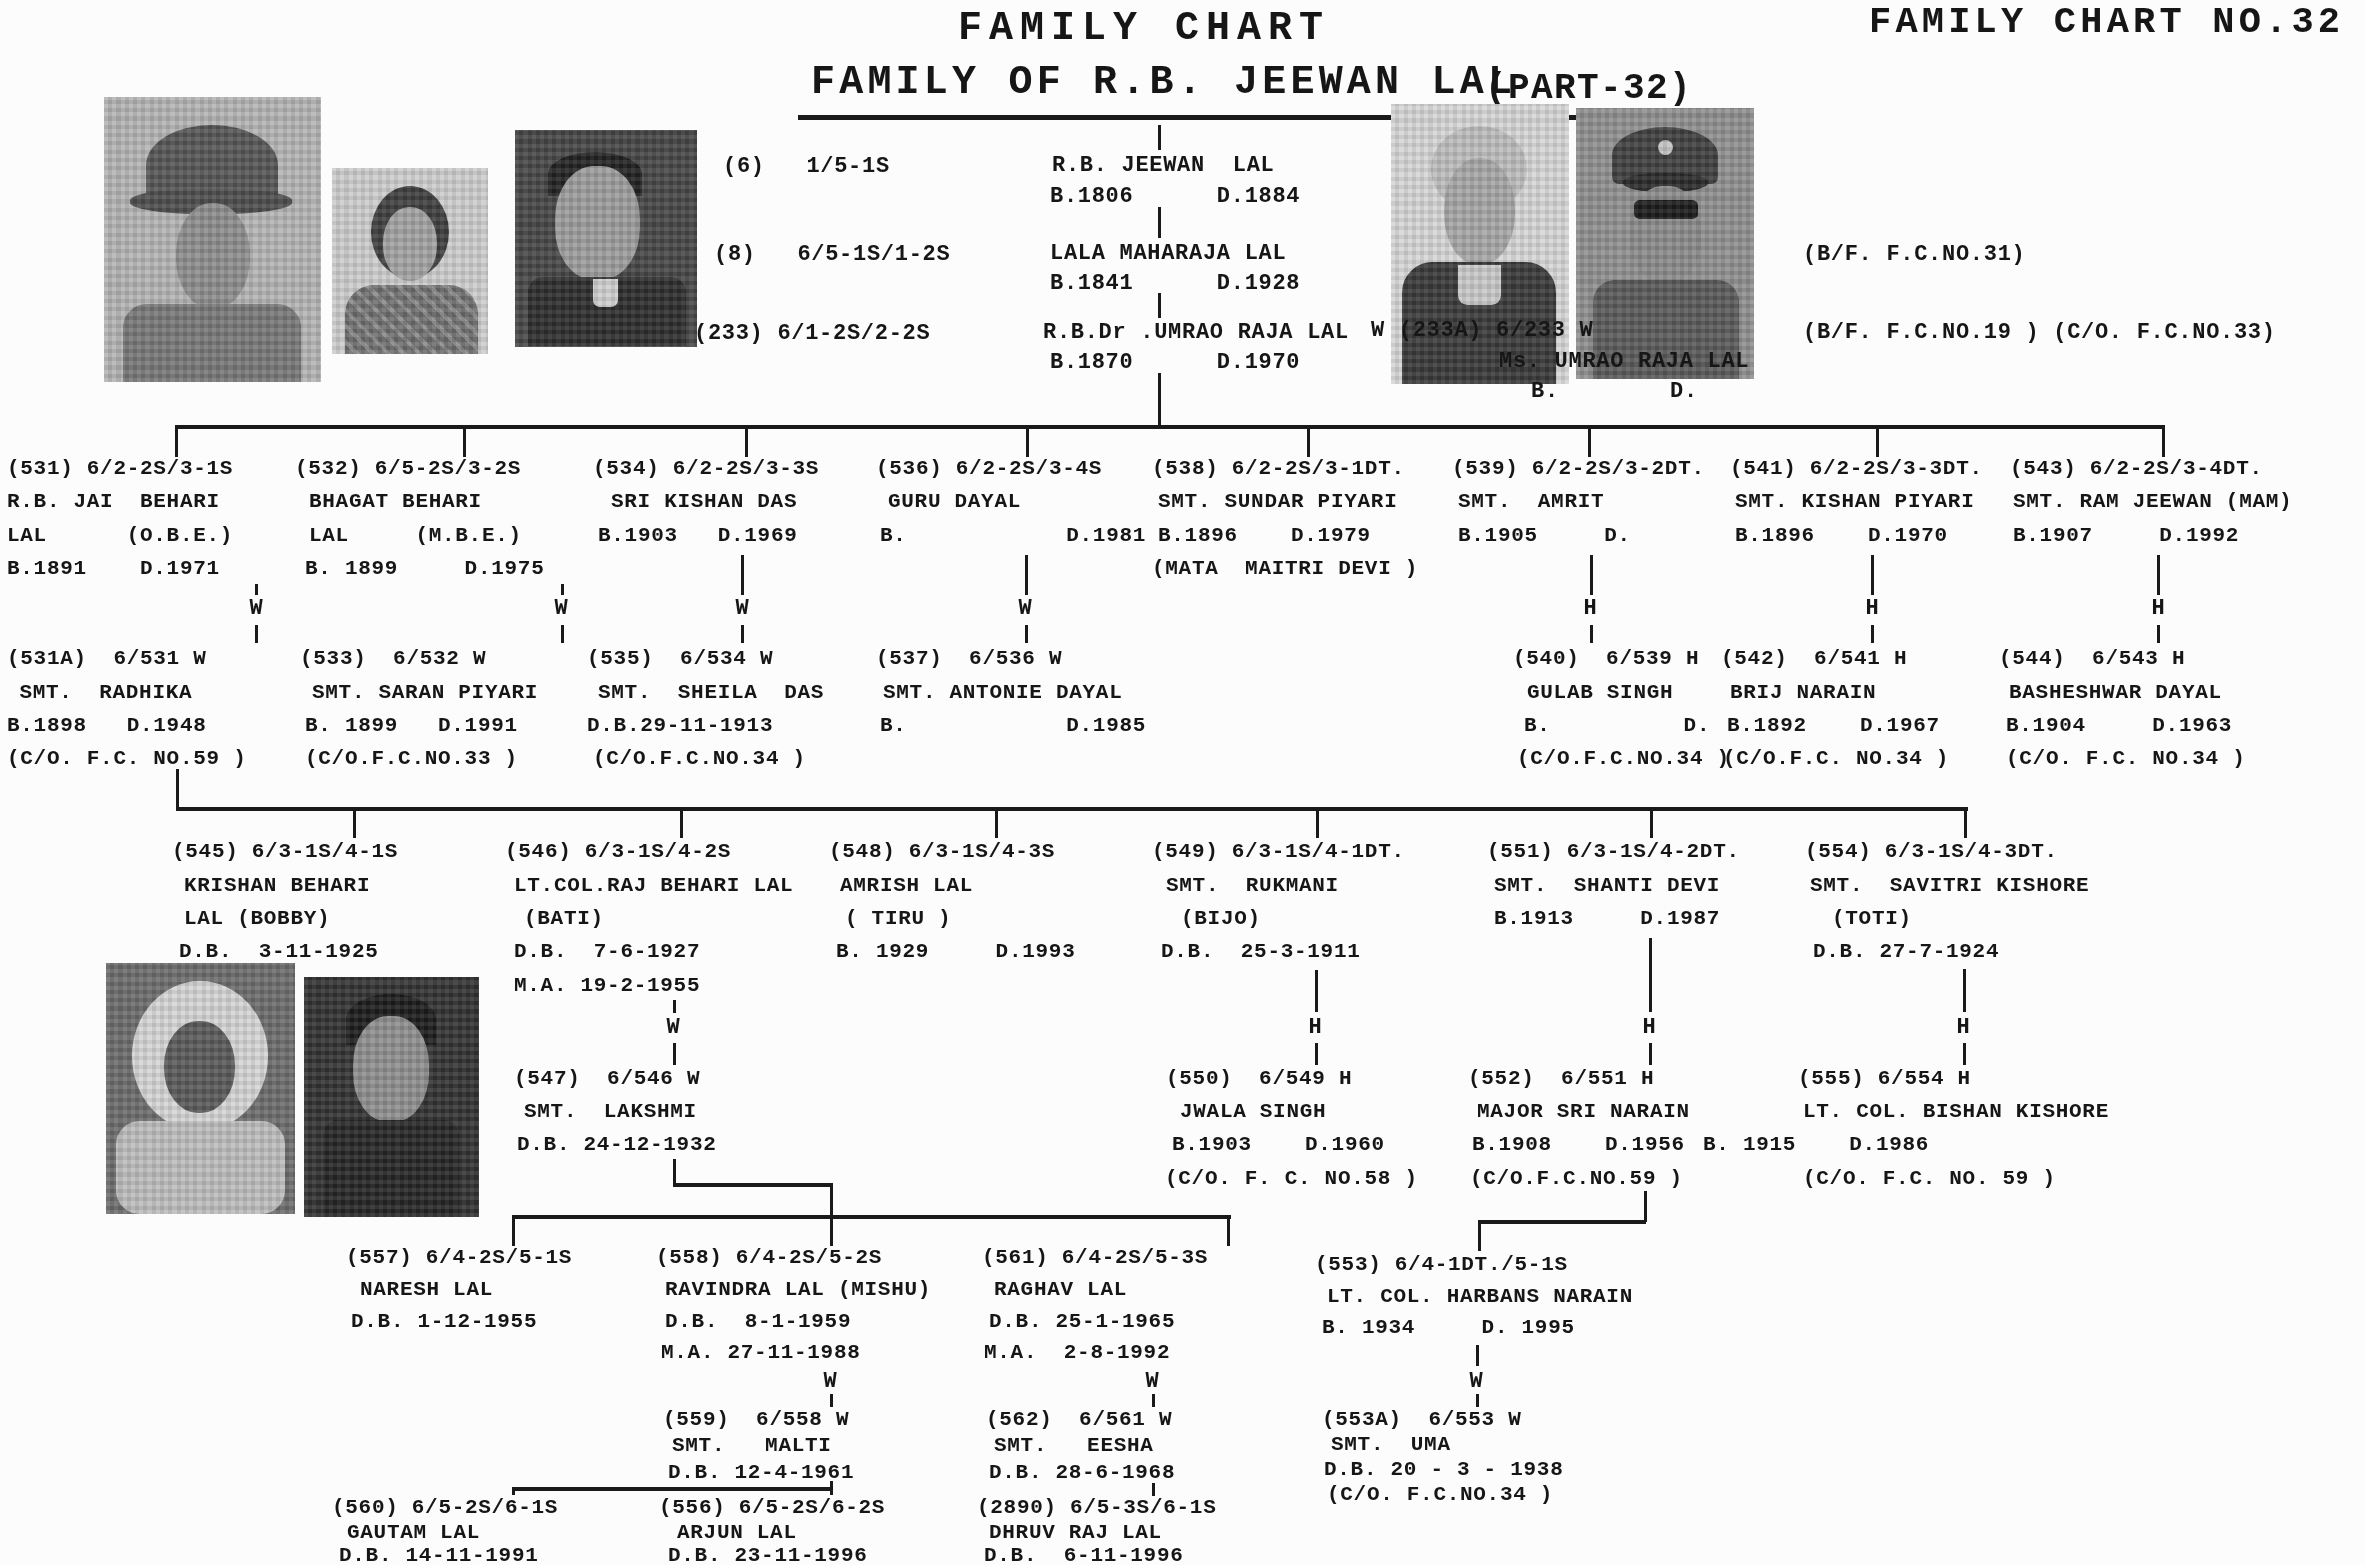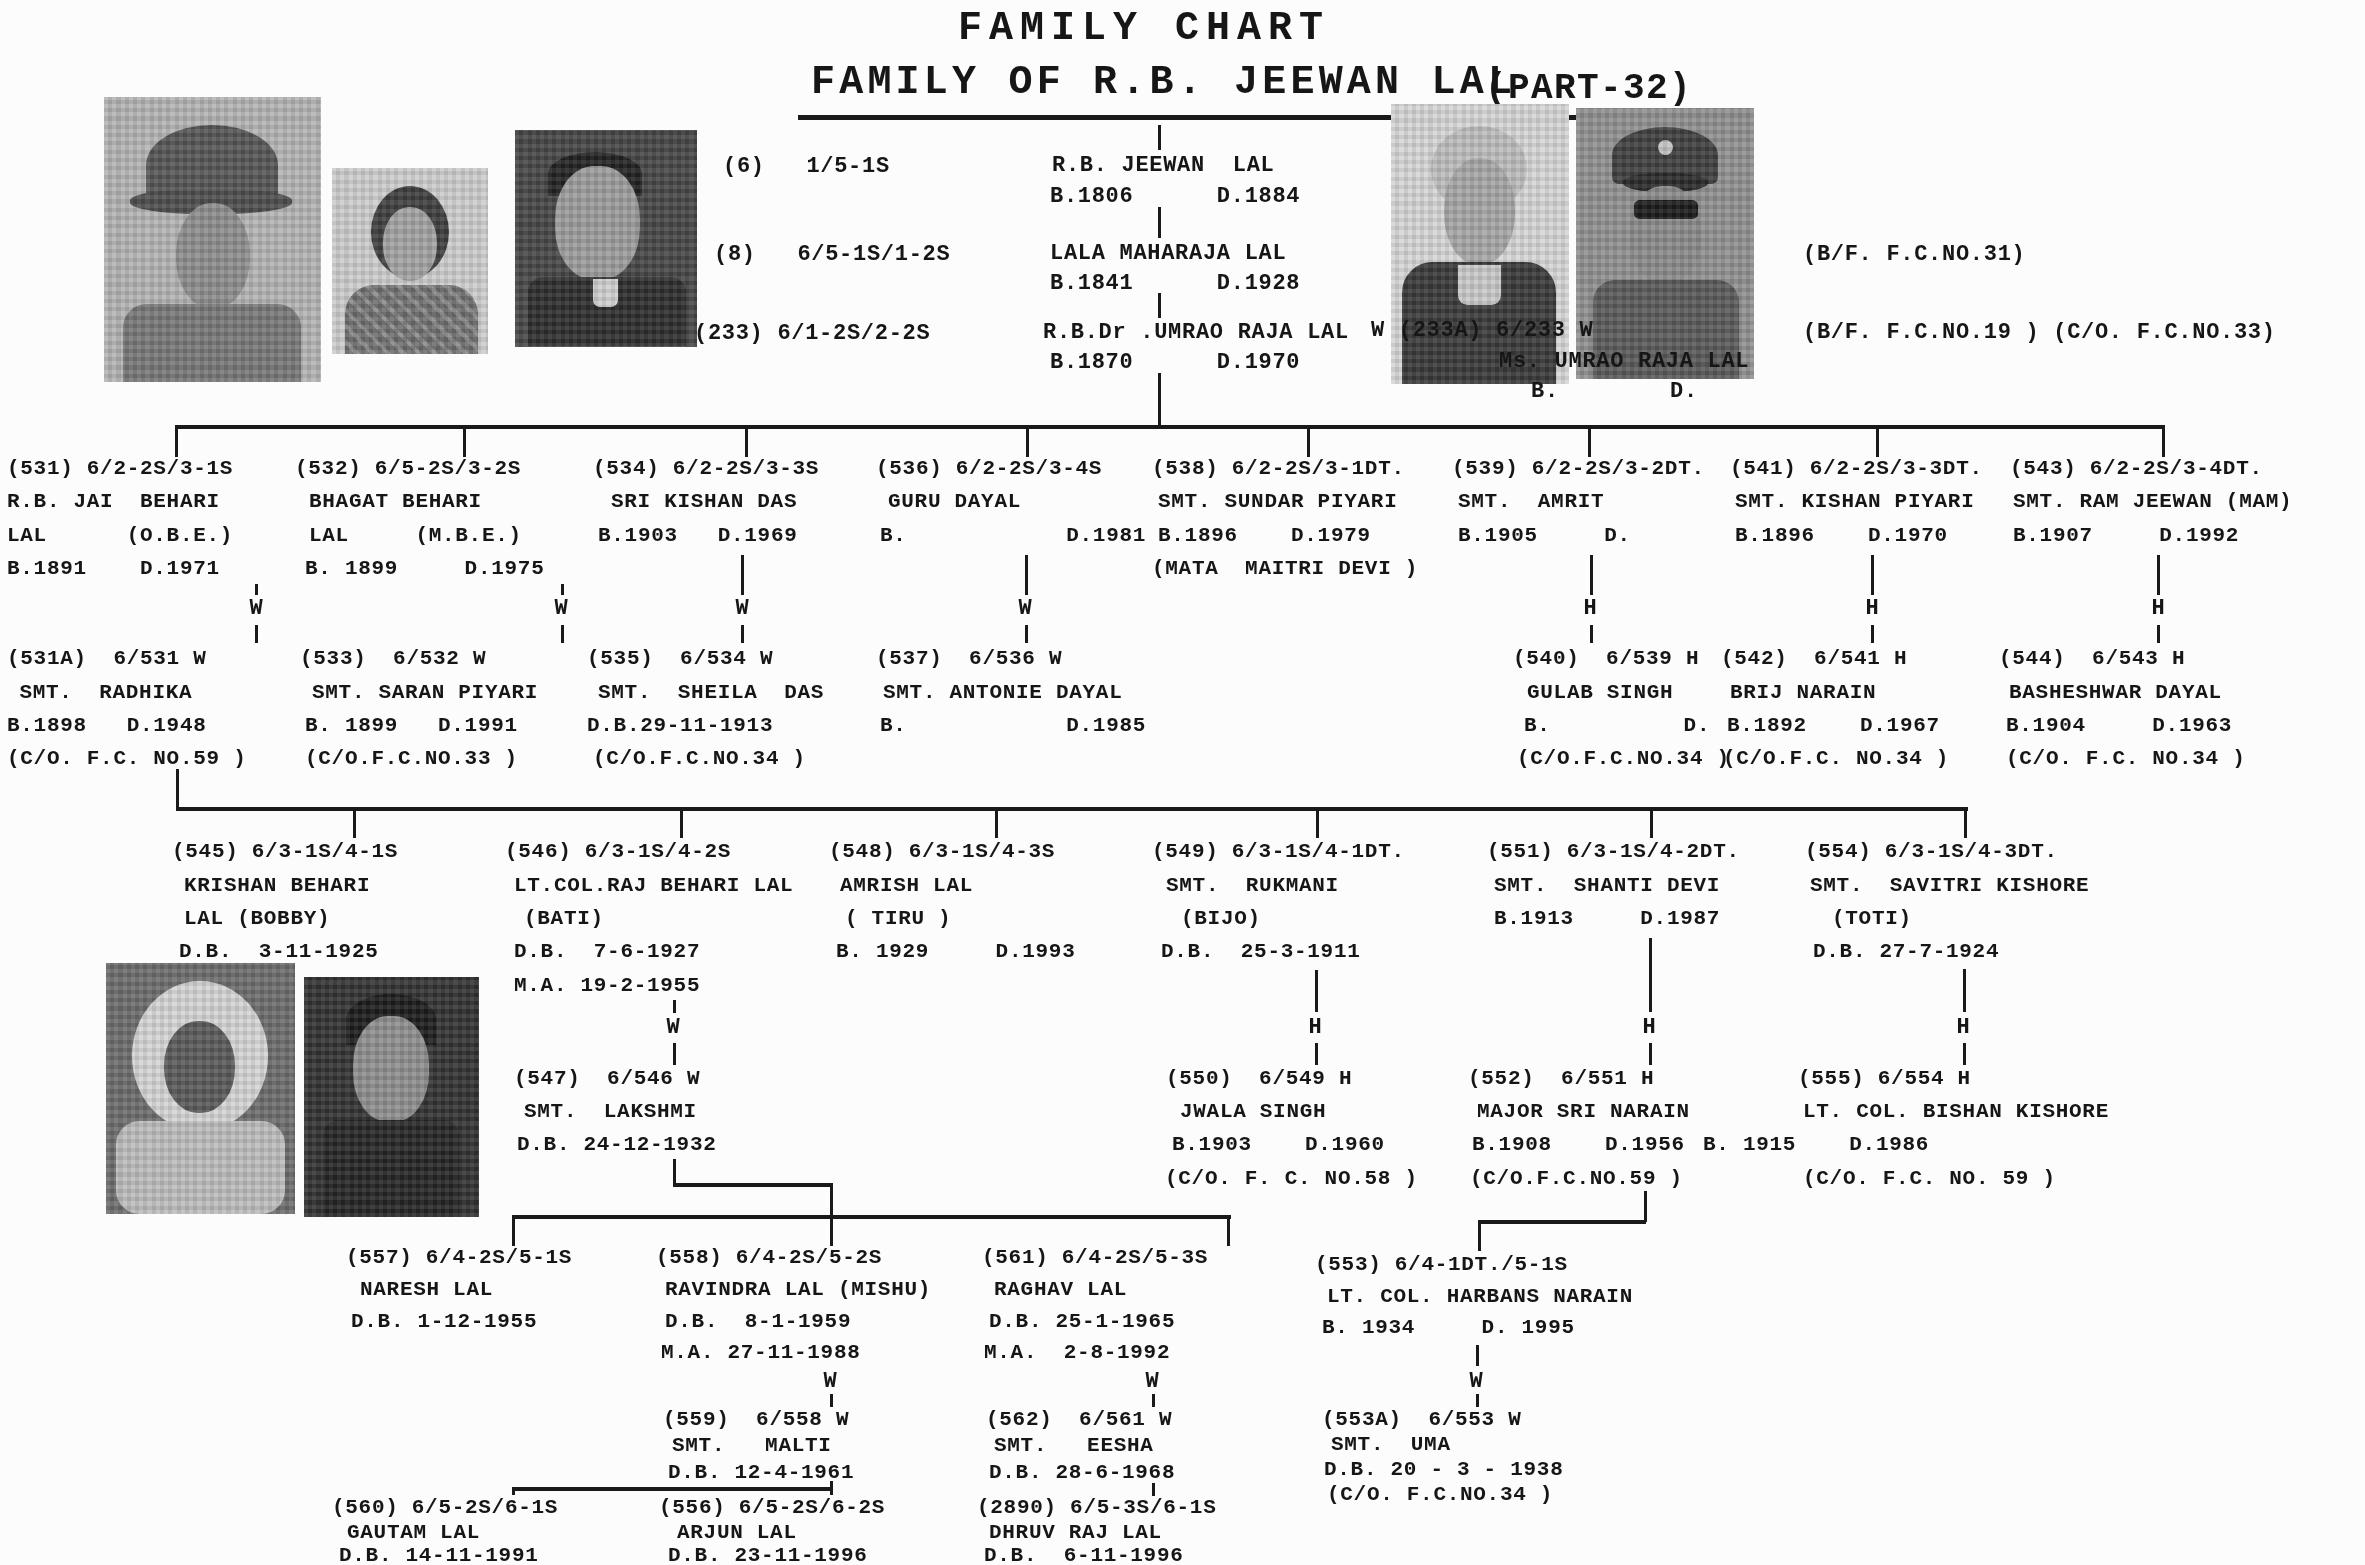--- a/index.html
+++ b/index.html
@@ -23,20 +23,21 @@
                        repeating-linear-gradient(90deg,rgba(255,255,255,.05) 0 4.2px,rgba(0,0,0,.07) 4.2px 8.3px);}
 </style>
 </head>
 <body>
 
 <div id="page">
 
   <div class="hdr1" style="left:958px;top:5.6px">FAMILY CHART</div>
   <div class="hdr2" style="left:811px;top:60px">FAMILY OF R.B. JEEWAN LAL</div>
   <div class="hdr3" style="left:1485px;top:68px">(PART-32)</div>
+  <div class="hdr4" style="left:1869px;top:1.4px">FAMILY CHART NO.32</div>
   <div class="hl" style="left:798px;top:115px;width:888px;height:4.9px"></div>
 
   <div class="photo" style="left:104px;top:97px;width:217px;height:285px;background:#b4b4b4">
     <div style="left:42px;top:28px;width:132px;height:80px;background:#565656;border-radius:50% 50% 12.5px 12.5px"></div>
     <div style="left:26px;top:92px;width:162px;height:25px;background:#4e4e4e;border-radius:45%"></div>
     <div style="left:72px;top:106px;width:74px;height:106px;background:#8d8d8d;border-radius:48%"></div>
     <div style="left:19.4px;top:207px;width:178px;height:78px;background:#777;border-radius:23.6px 23.6px 0 0"></div>
     <div class="px"></div>
   </div>
   <div class="photo" style="left:332px;top:168px;width:156px;height:186px;background:#cdcdcd">

